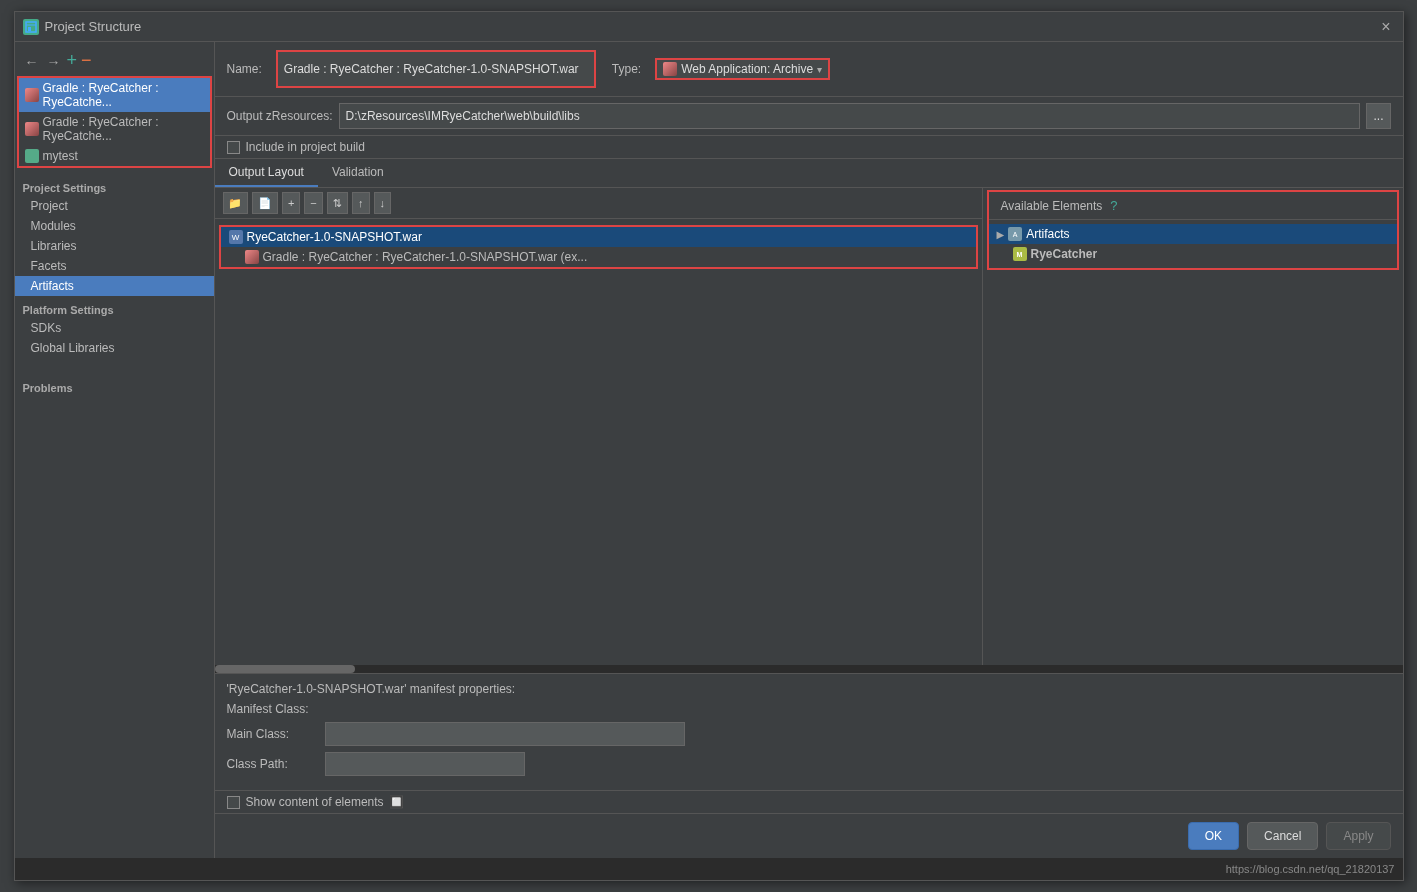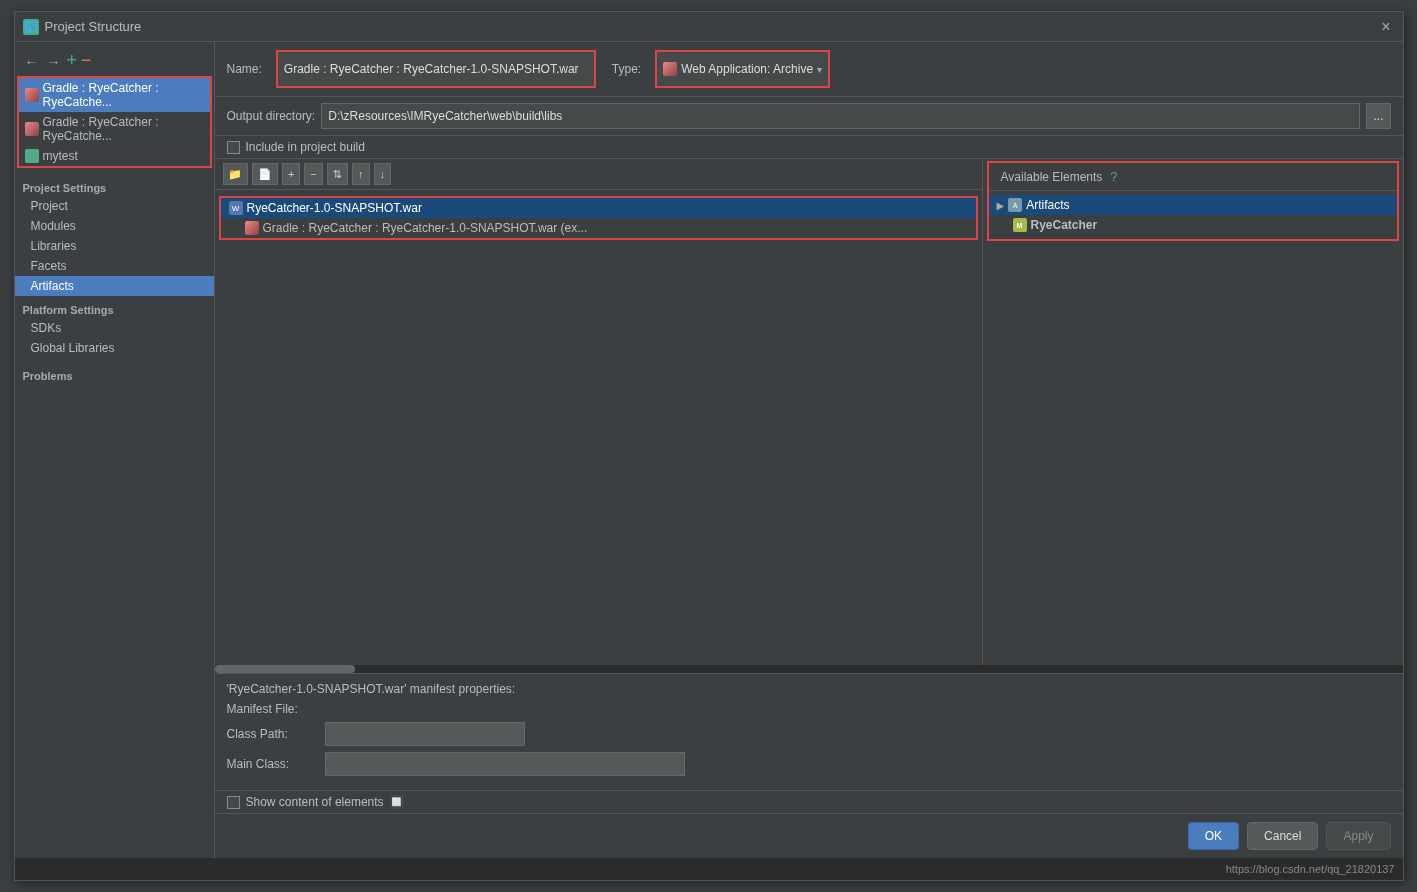--- a/index.html
+++ b/index.html
@@ -121,21 +121,21 @@
     .mytest-icon {
       width: 14px; height: 14px;
       background: #5a8; border-radius: 2px;
       display: inline-block;
       flex-shrink: 0;
     }
     .platform-section {
       margin-top: 4px;
     }
     .problems-section {
-      margin-top: 8px;
+      margin-top: 20px;
     }
     
     .main-panel {
       flex: 1;
       background: #3c3f41;
       display: flex;
       flex-direction: column;
       overflow: hidden;
     }
     .artifact-header {
@@ -165,21 +165,21 @@
       min-width: 320px;
     }
     .type-dropdown {
       display: flex;
       align-items: center;
       background: #45494a;
       border: 2px solid #d44;
       padding: 2px 6px;
       color: #ddd;
       font-size: 12px;
-      height: 38px;
+      height: 22px;
       cursor: pointer;
       gap: 4px;
     }
     .type-icon {
       width: 14px; height: 14px;
       background: linear-gradient(135deg, #e88, #844);
       border-radius: 2px;
       flex-shrink: 0;
     }
     .dropdown-arrow { color: #aaa; font-size: 10px; }
@@ -555,30 +555,34 @@
           <span class="field-label">Type:</span>
           <div class="type-dropdown">
             <span class="type-icon"></span>
             <span>Web Application: Archive</span>
             <span class="dropdown-arrow">▾</span>
           </div>
         </div>
       </div>
 
       <div class="output-dir-row">
-        <span class="field-label">Output directory:</span>
+        <span class="field-label">Output zResources:</span>
         <input class="output-dir-input" type="text" value="D:\zResources\IMRyeCatcher\web\build\libs" style="">
         <button class="browse-btn">...</button>
       </div>
 
       <div class="include-row">
         <div class="checkbox"></div>
         <span class="field-label">Include in project build</span>
       </div>
 
+      <div class="tabs-row">
+        <div class="tab active"><span>Output Layout</span></div>
+        <div class="tab"><span>Validation</span></div>
+      </div>
 
       <div class="artifact-content">
 
         <div class="left-layout">
 
           <div class="layout-toolbar">
             <button class="layout-btn">
               <span>📁</span>
             </button>
             <button class="layout-btn">
@@ -627,29 +631,29 @@
         </div>
       </div>
 
       <div class="scrollbar-placeholder">
         <div class="scrollbar-thumb"></div>
       </div>
 
       <div class="manifest-section">
         <div class="manifest-title">'RyeCatcher-1.0-SNAPSHOT.war' manifest properties:</div>
         <div class="manifest-row">
-          <span class="manifest-label">Manifest File:</span>
+          <span class="manifest-label">Manifest Class:</span>
+        </div>
+        <div class="manifest-row">
+          <span class="manifest-label">Main Class:</span>
+          <input class="manifest-input" type="text" style="background: rgb(85, 89, 90);">
         </div>
         <div class="manifest-row">
           <span class="manifest-label">Class Path:</span>
           <input class="manifest-input" type="text" style="background: rgb(85, 89, 90); max-width: 200px;">
-        </div>
-        <div class="manifest-row">
-          <span class="manifest-label">Main Class:</span>
-          <input class="manifest-input" type="text" style="background: rgb(85, 89, 90);">
         </div>
       </div>
 
       <div class="show-content-row">
         <div class="checkbox"></div>
         <span class="field-label">Show content of elements</span>
         <span style="color:#aaa; font-size:12px;">🔲</span>
       </div>
 
       <div class="bottom-bar">

